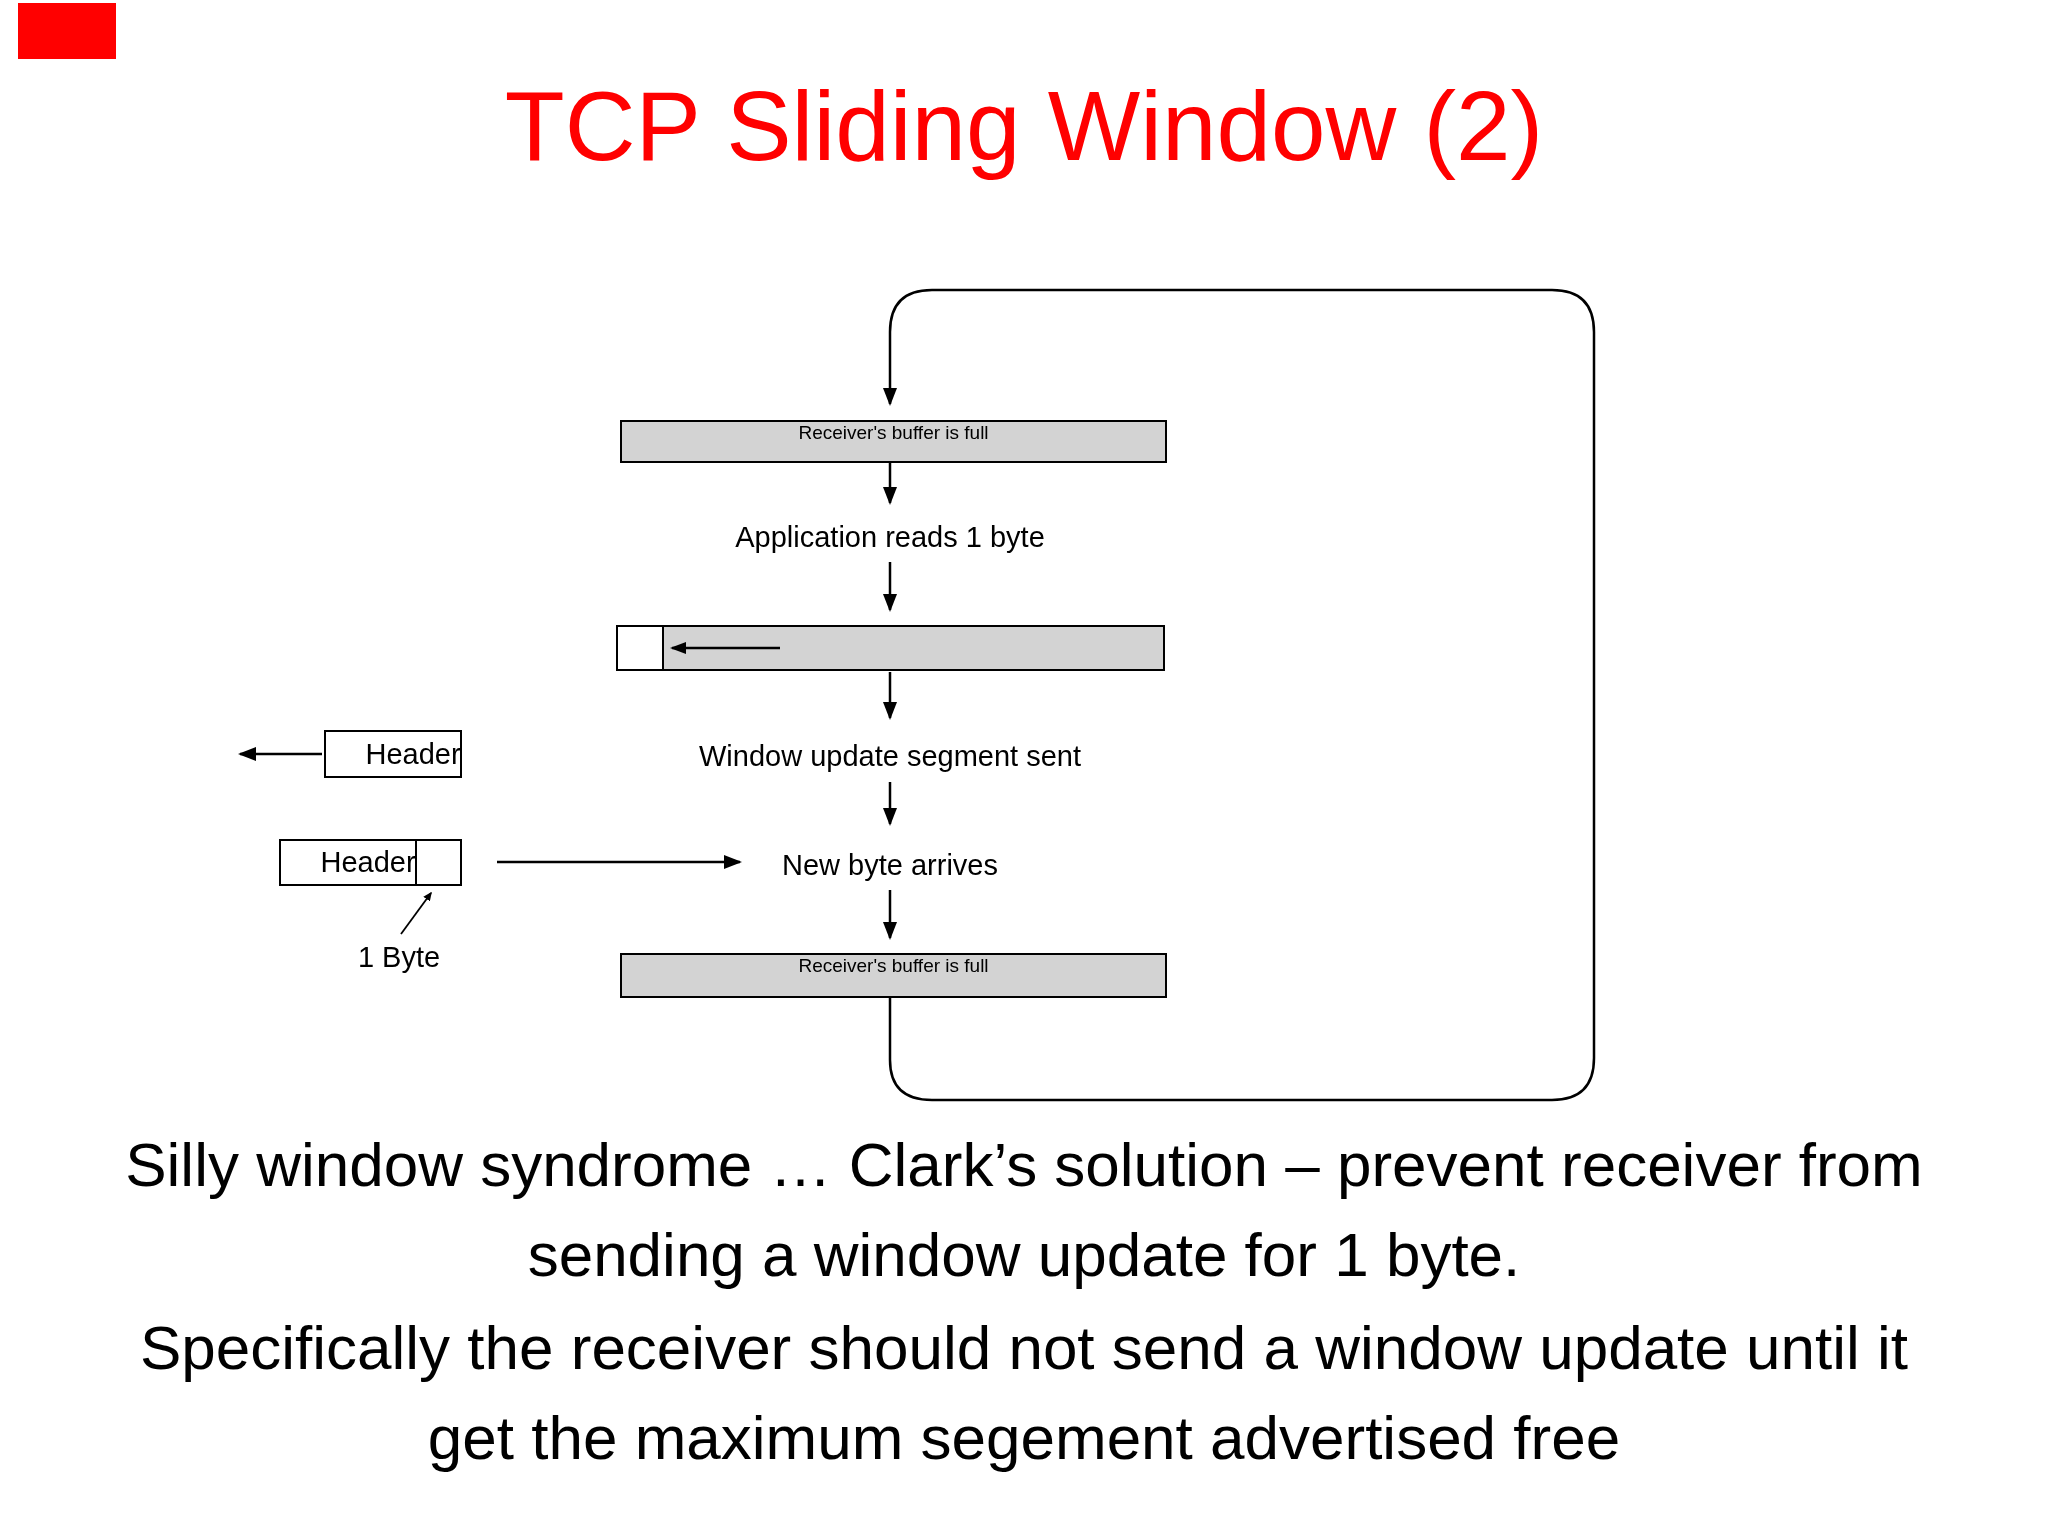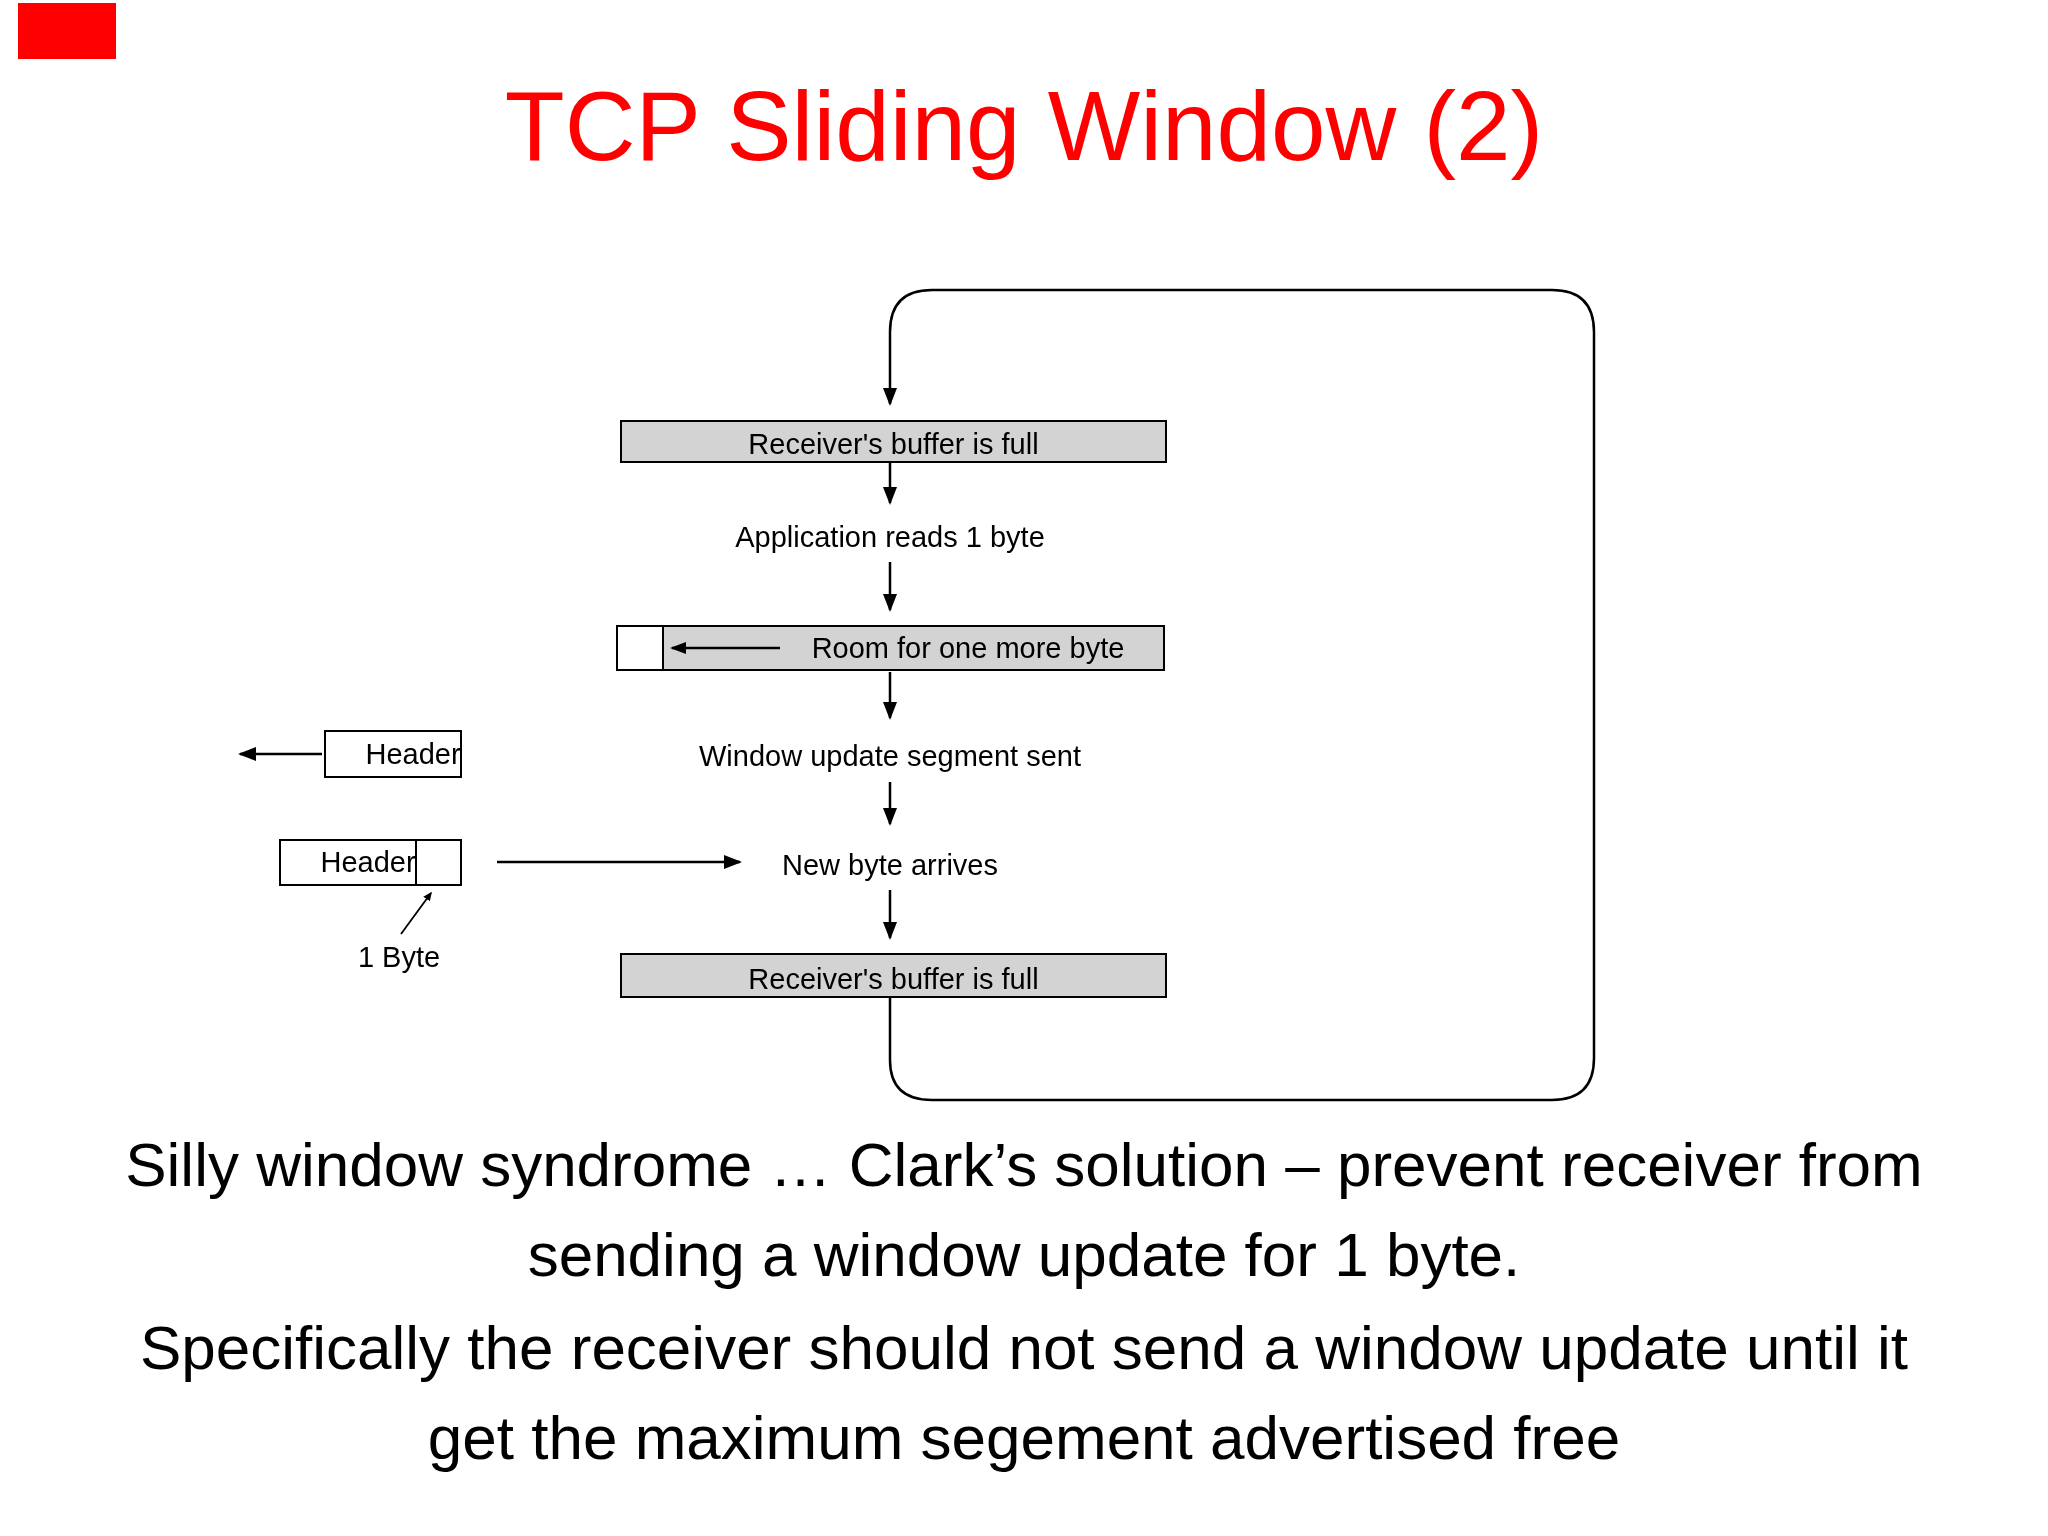--- a/index.html
+++ b/index.html
@@ -22,22 +22,22 @@
     font-size:98px;line-height:1.15;
     color:#ff0000;
     white-space:nowrap;
     margin-top:8px;
   }
   svg.lines{left:0;top:0;width:2048px;height:1536px;}
   .gbox{
     background:#d3d3d3;
     border:2px solid #000;
     box-sizing:border-box;
-    display:flex;align-items:flex-end;justify-content:center;
-    font-size:29px;
+    display:flex;align-items:flex-start;justify-content:center;
+    font-size:19px;
   }
   .wbox{
     background:#ffffff;
     border:2px solid #000;
     box-sizing:border-box;
     display:flex;align-items:center;justify-content:center;
     font-size:29px;
     padding-left:40px;
   }
   .top-box{left:620px;top:420px;width:547px;height:43px;}
@@ -123,21 +123,20 @@
   <div class="abs gbox room-box">
     <div class="room-cell"></div>
     <svg class="room-arrow" viewBox="0 0 120 42">
       <defs>
         <marker id="ahL" markerWidth="16" markerHeight="12" refX="14" refY="6" orient="auto" markerUnits="userSpaceOnUse">
           <path d="M0,0 L16,6 L0,12 z" fill="#000"></path>
         </marker>
       </defs>
       <line x1="118" y1="21" x2="10" y2="21" stroke="#000" stroke-width="2.5" marker-end="url(#ahL)"></line>
     </svg>
-    <div class="room-label">Room for one more byte</div>
   </div>
 
   <div class="abs flow-label lbl2">Window update segment sent</div>
 
   <div class="abs flow-label lbl3">New byte arrives</div>
 
   <div class="abs gbox bottom-box">
     <span>Receiver's buffer is full</span>
   </div>
 

